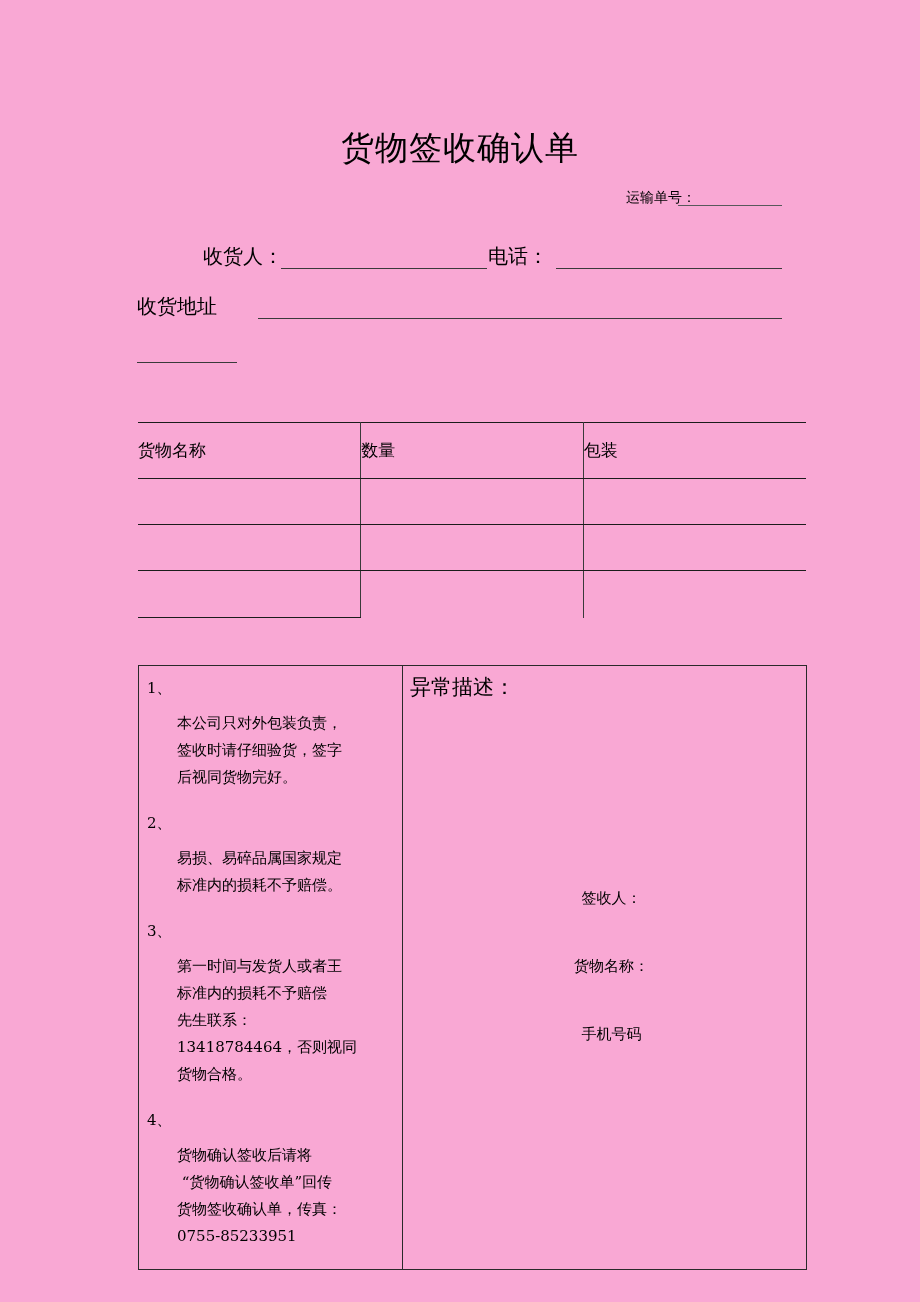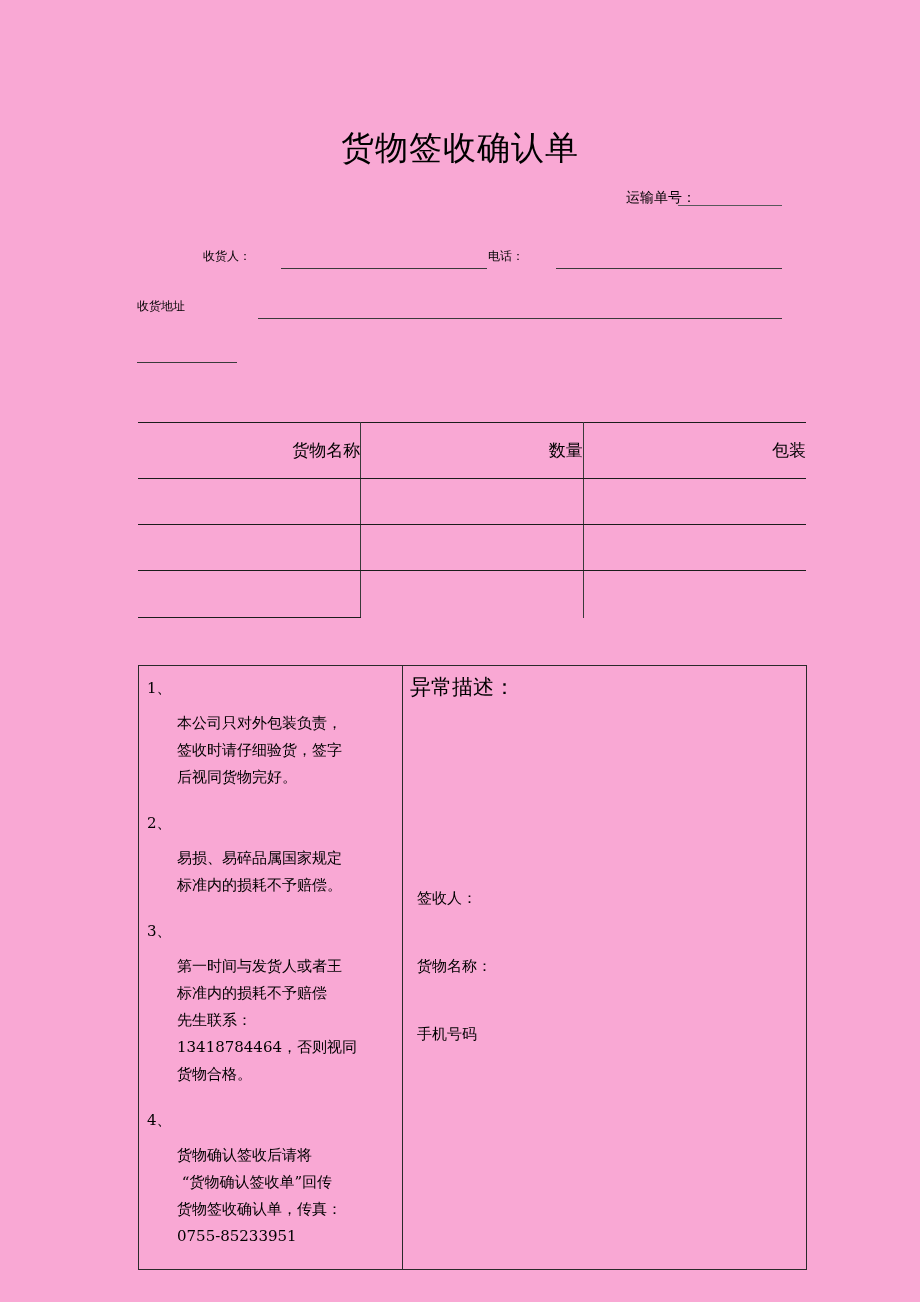--- a/index.html
+++ b/index.html
@@ -31,21 +31,21 @@
     font-size: 33px;
     line-height: 40px;
     letter-spacing: 1px;
     font-weight: normal;
     font-family: "DejaVu Serif", "Liberation Serif", serif;
   }
 
   
   .fld-label {
     position: absolute;
-    font-size: 12px;
+    font-size: 20px;
     line-height: 22px;
     white-space: nowrap;
     font-family: "DejaVu Serif", "Liberation Serif", serif;
   }
   .rule {
     position: absolute;
     border-bottom: 1.6px solid #58595b;
     height: 0;
   }
   .rule-dark {
@@ -73,21 +73,21 @@
     top: 422px;
     width: 668px;
     border-collapse: collapse;
     table-layout: fixed;
     font-size: 17px;
   }
   .goods-table td {
     border-bottom: 1.8px solid #1c1c1c;
     border-right: 1.2px solid #3a3a3a;
     padding: 0;
-    text-align: right;
+    text-align: left;
     vertical-align: middle;
     font-family: "DejaVu Serif", "Liberation Serif", serif;
   }
   .goods-table td:last-child { border-right: none; }
   .goods-table tr.head td { height: 55px; border-top: 1.8px solid #1c1c1c; }
   .goods-table tr.body td { height: 45px; }
   .goods-table tr.body:last-child td { height: 46px; }
   .goods-table tr.body:last-child td:nth-child(2),
   .goods-table tr.body:last-child td:nth-child(3) { border-bottom: none; }
 
@@ -141,21 +141,21 @@
     padding: 10px 0 0 7px;
     font-size: 21px;
     line-height: 22px;
   }
   .sign-block {
     margin-top: 188px;
     font-size: 15px;
     line-height: 24px;
   }
   .sign-line {
-    text-align: left;
+    text-align: center;
     margin-bottom: 42px;
     padding-left: 14px;
     margin-top: 44px;
   }
   .sign-line:last-child { margin-bottom: 0; }
 </style>
 </head>
 <body>
 
 <div class="page">

